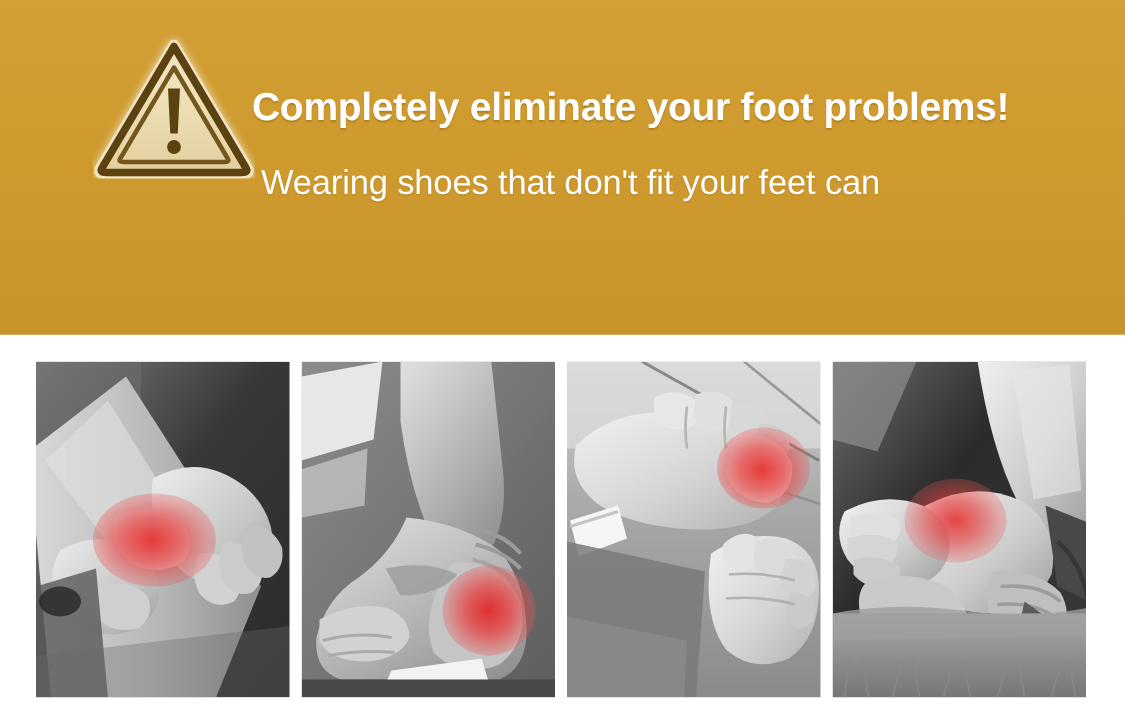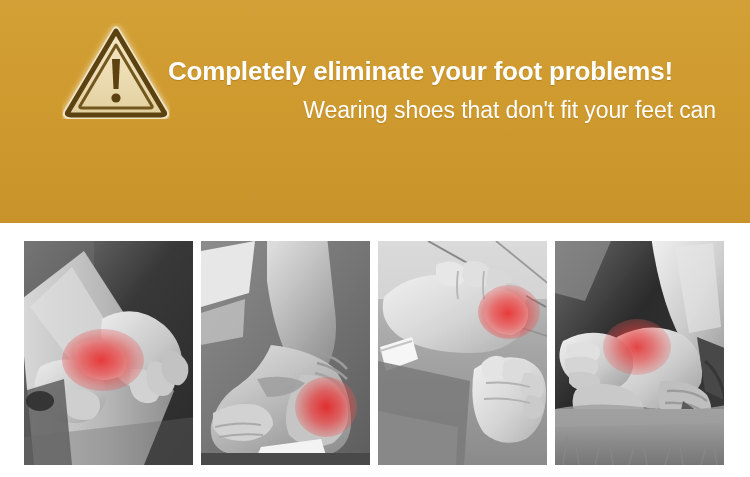--- a/index.html
+++ b/index.html
@@ -66,21 +66,21 @@
     margin: 0;
     color: #ffffff;
     font-family: "Liberation Sans Narrow", "Liberation Sans", sans-serif;
     font-size: 23px;
     font-weight: normal;
     line-height: 39px;
     letter-spacing: -0.1px;
     white-space: nowrap;
     text-shadow: 0 1px 1px rgba(120, 82, 10, 0.25);
   }
-  .subline.l1 { margin-top: 3px; padding-left: 6px; text-align: right; }
+  .subline.l1 { margin-top: 14px; padding-left: 6px; }
   .subline.l2 { padding-left: 36px; }
 
   
   .photo-strip {
     position: absolute;
     left: 24px;
     top: 241px;
     width: 700px;
     height: 224px;
     display: flex;

